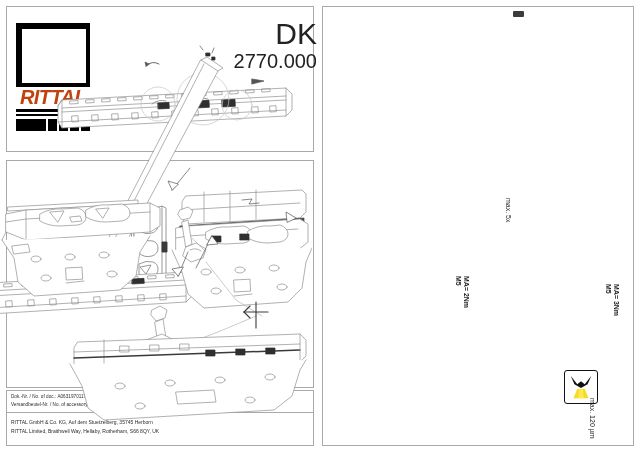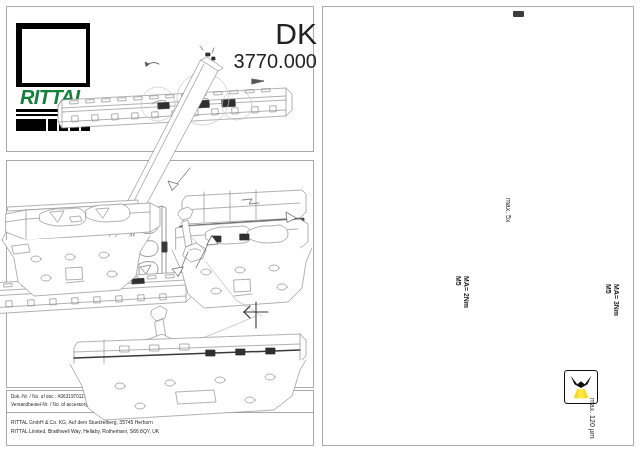--- a/index.html
+++ b/index.html
@@ -20,21 +20,21 @@
 
   
   #logo{position:absolute;left:9px;top:16px;width:74px;height:108px;}
   .logo-mark{position:absolute;left:0;top:0;width:74px;height:64px;background:#000;}
   .logo-mark i{position:absolute;background:#fff;display:block;}
   
   .lc{position:absolute;border-left:2px solid #fff;border-top:2px solid #fff;}
   .logo-word{position:absolute;left:0;top:64px;width:74px;height:20px;
     font-family:"Liberation Sans","DejaVu Sans",sans-serif;
     font-weight:bold;font-style:italic;font-size:20px;line-height:20px;
-    letter-spacing:-0.6px;color:#15803d;text-align:center;}
+    letter-spacing:-0.6px;color:#c2410c;text-align:center;}
   .logo-rule{position:absolute;left:0;width:74px;background:#000;}
   .logo-blocks{position:absolute;left:0;top:96px;width:74px;height:12px;display:flex;gap:2px;}
   .logo-blocks b{display:block;background:#000;height:12px;}
 
   #doc-type{position:absolute;left:150px;top:12px;width:160px;text-align:right;
     font-size:30px;line-height:30px;font-weight:400;color:#222;}
   #doc-number{position:absolute;left:150px;top:42px;width:160px;text-align:right;
     font-size:20px;line-height:24px;font-weight:400;color:#222;}
 
   
@@ -94,21 +94,21 @@
       <div class="logo-blocks">
         <b style="width:30px;"></b>
           <b style="width:9px;"></b>
           <b style="width:9px;"></b>
           <b style="width:9px;"></b>
           <b style="width:9px;"></b>
       </div>
     </div>
 
     <div id="doc-type">DK</div>
-    <div id="doc-number">3770.000</div>
+    <div id="doc-number">2770.000</div>
   </div>
 
   <div class="box" id="part-panel"></div>
 
   <div id="qty">24x</div>
   <div id="part-spec">1HE / U (M5)</div>
 
   <svg id="part-figure" viewBox="0 0 60 108">
     <g fill="none" stroke="#8c8c8c" stroke-width="0.9" stroke-linejoin="round">
 

